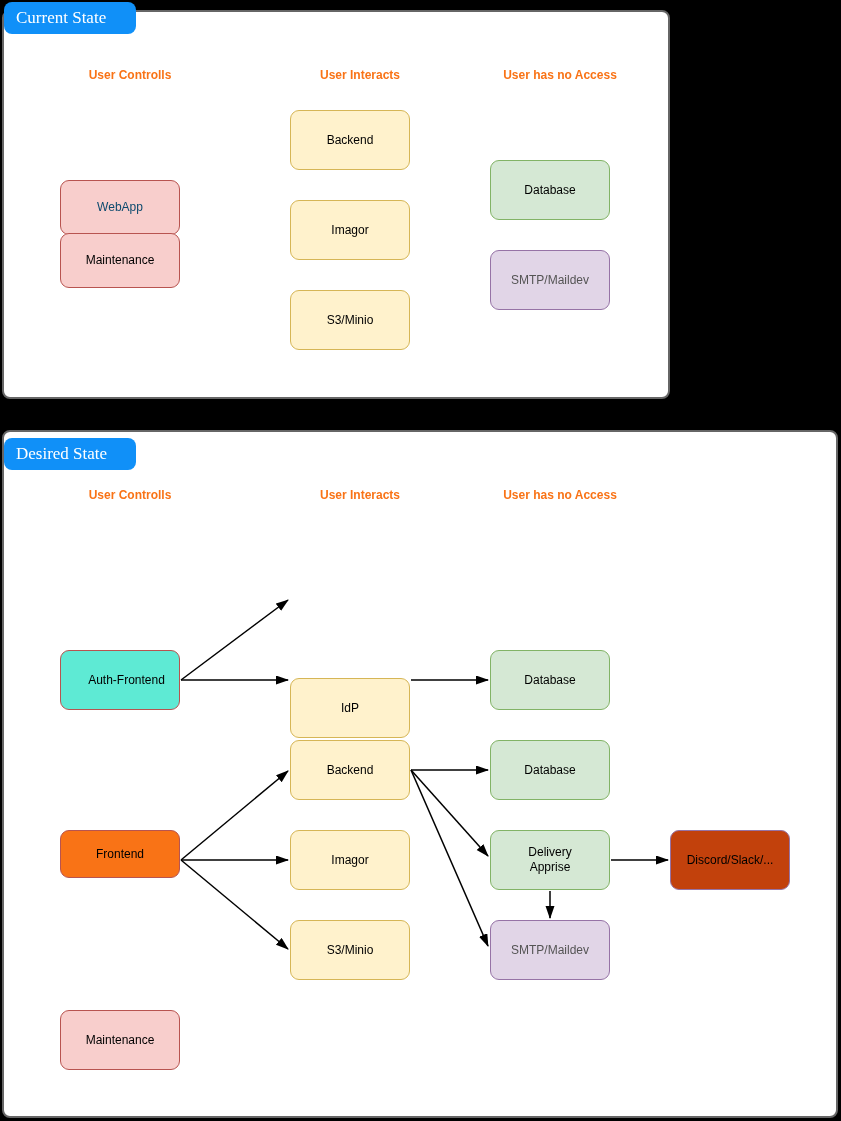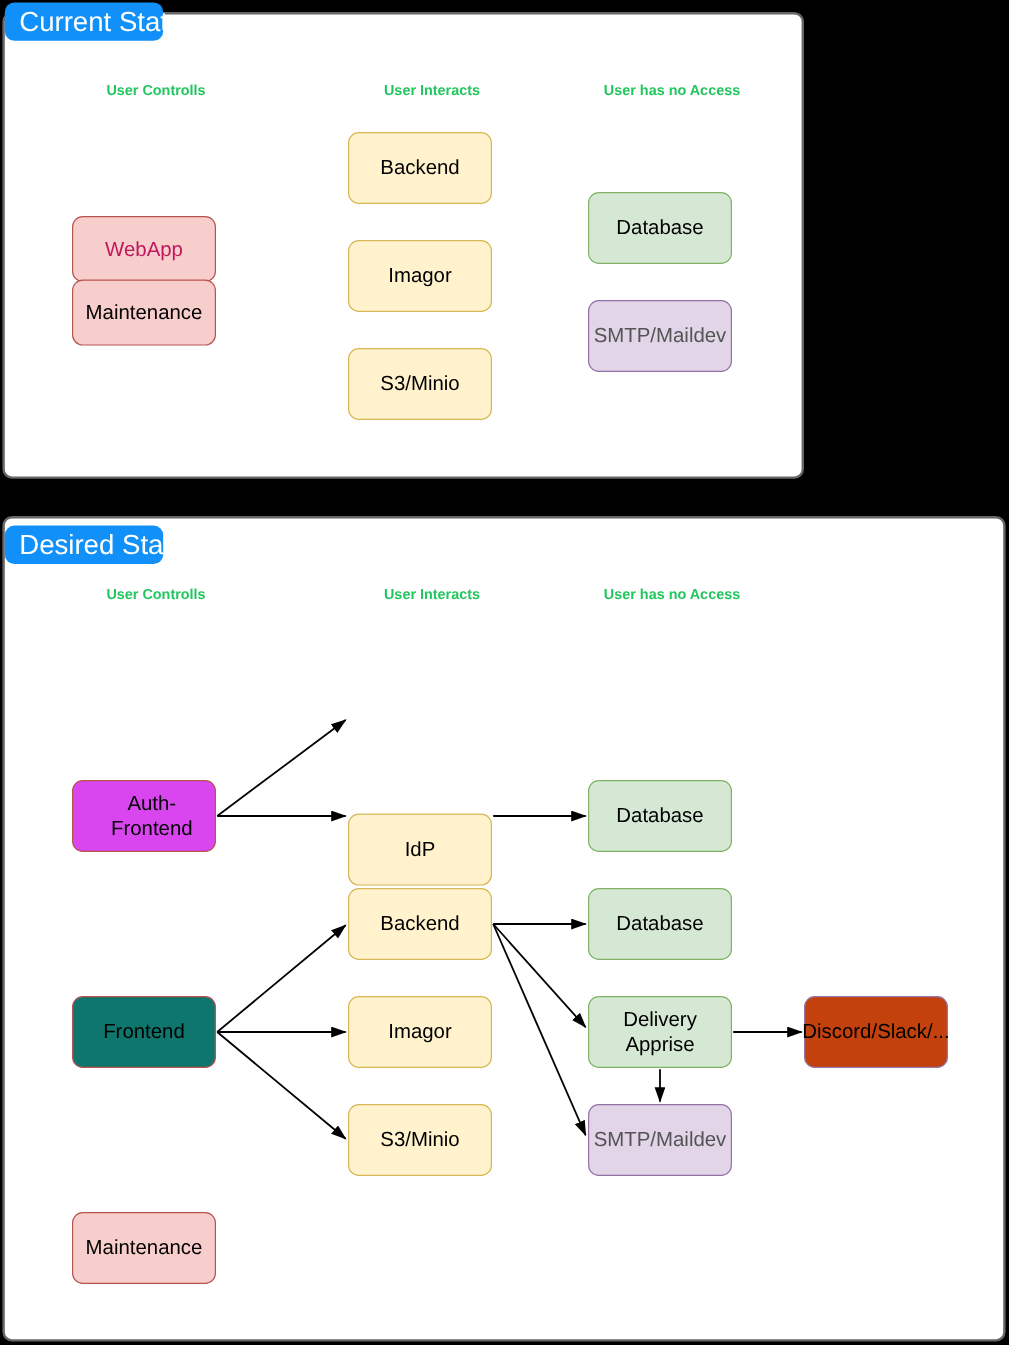--- a/index.html
+++ b/index.html
@@ -15,48 +15,49 @@
     position:absolute;
     background:#ffffff;
     border:2px solid #666666;
     border-radius:8px;
     box-sizing:border-box;
     z-index:1;
   }
   .panel-label{
     position:absolute;
     color:#ffffff;
-    font-size:23px;
+    font-size:17px;
     display:flex;
     align-items:center;
     padding:16px 12px;
     border-radius:8px;
     box-sizing:border-box;
     z-index:5;
     white-space:nowrap;
+    font-family:Liberation Serif, serif;
   }
   .col-header{
     position:absolute;
     transform:translate(-50%,-50%);
     font-size:12px;
     font-weight:bold;
-    color:#22c55e;
+    color:#f97316;
     white-space:nowrap;
     z-index:2;
     padding-left:20px;
   }
   .node{
     position:absolute;
     box-sizing:border-box;
     border-radius:9px;
     display:flex;
     align-items:center;
     justify-content:center;
     text-align:center;
-    font-size:17px;
+    font-size:12px;
     color:#000;
     white-space:pre-line;
     z-index:2;
     line-height:1.25;
   }
   #edges{
     position:absolute;left:0;top:0;width:841px;height:1121px;
     z-index:3;
     pointer-events:none;
   }
@@ -87,36 +88,36 @@
       <line x1="411" y1="770" x2="488" y2="770" stroke="#000000" stroke-width="1.5" marker-end="url(#arrowhead)"></line>
       <line x1="411" y1="770" x2="488" y2="856" stroke="#000000" stroke-width="1.5" marker-end="url(#arrowhead)"></line>
       <line x1="411" y1="770" x2="488" y2="946" stroke="#000000" stroke-width="1.5" marker-end="url(#arrowhead)"></line>
       <line x1="611" y1="860" x2="668" y2="860" stroke="#000000" stroke-width="1.5" marker-end="url(#arrowhead)"></line>
       <line x1="550" y1="891" x2="550" y2="918" stroke="#000000" stroke-width="1.5" marker-end="url(#arrowhead)"></line>
     </svg>
 
 <div class="col-header" style="left: 120px; top: 75px;">User Controlls</div>
     <div class="col-header" style="left: 350px; top: 75px;">User Interacts</div>
     <div class="col-header" style="left: 550px; top: 75px;">User has no Access</div>
-    <div class="node" style="left: 60px; top: 180px; width: 120px; height: 55px; background: rgb(248, 206, 204); border: 1.5px solid rgb(184, 84, 80); color: #be185d;">WebApp</div>
+    <div class="node" style="left: 60px; top: 180px; width: 120px; height: 55px; background: rgb(248, 206, 204); border: 1.5px solid rgb(184, 84, 80); color: #0c4a6e;">WebApp</div>
     <div class="node" style="left: 60px; top: 233px; width: 120px; height: 55px; background: rgb(248, 206, 204); border: 1.5px solid rgb(184, 84, 80); color: rgb(0, 0, 0);">Maintenance</div>
     <div class="node" style="left: 290px; top: 110px; width: 120px; height: 60px; background: rgb(255, 242, 204); border: 1.5px solid rgb(214, 182, 86); color: rgb(0, 0, 0);">Backend</div>
     <div class="node" style="left: 290px; top: 200px; width: 120px; height: 60px; background: rgb(255, 242, 204); border: 1.5px solid rgb(214, 182, 86); color: rgb(0, 0, 0);">Imagor</div>
     <div class="node" style="left: 290px; top: 290px; width: 120px; height: 60px; background: rgb(255, 242, 204); border: 1.5px solid rgb(214, 182, 86); color: rgb(0, 0, 0);">S3/Minio</div>
     <div class="node" style="left: 490px; top: 160px; width: 120px; height: 60px; background: rgb(213, 232, 212); border: 1.5px solid rgb(130, 179, 102); color: rgb(0, 0, 0);">Database</div>
     <div class="node" style="left: 490px; top: 250px; width: 120px; height: 60px; background: rgb(225, 213, 231); border: 1.5px solid rgb(150, 115, 166); color: rgb(84, 84, 84);">SMTP/Maildev</div>
     <div class="col-header" style="left: 120px; top: 495px;">User Controlls</div>
     <div class="col-header" style="left: 350px; top: 495px;">User Interacts</div>
     <div class="col-header" style="left: 550px; top: 495px;">User has no Access</div>
-    <div class="node" style="left: 60px; top: 650px; width: 120px; height: 60px; background: #d946ef; border: 1.5px solid rgb(184, 84, 80); color: rgb(0, 0, 0); padding-left: 13px;">Auth-Frontend</div>
+    <div class="node" style="left: 60px; top: 650px; width: 120px; height: 60px; background: #5eead4; border: 1.5px solid rgb(184, 84, 80); color: rgb(0, 0, 0); padding-left: 13px;">Auth-Frontend</div>
     <div class="node" style="left: 290px; top: 650px; width: 120px; height: 60px; background: rgb(255, 242, 204); border: 1.5px solid rgb(214, 182, 86); color: rgb(0, 0, 0); margin-top: 28px;">IdP</div>
     <div class="node" style="left: 490px; top: 650px; width: 120px; height: 60px; background: rgb(213, 232, 212); border: 1.5px solid rgb(130, 179, 102); color: rgb(0, 0, 0);">Database</div>
     <div class="node" style="left: 290px; top: 740px; width: 120px; height: 60px; background: rgb(255, 242, 204); border: 1.5px solid rgb(214, 182, 86); color: rgb(0, 0, 0);">Backend</div>
     <div class="node" style="left: 490px; top: 740px; width: 120px; height: 60px; background: rgb(213, 232, 212); border: 1.5px solid rgb(130, 179, 102); color: rgb(0, 0, 0);">Database</div>
-    <div class="node" style="left: 60px; top: 830px; width: 120px; height: 60px; background: #0f766e; border: 1.5px solid rgb(184, 84, 80); color: rgb(0, 0, 0);">Frontend</div>
+    <div class="node" style="left: 60px; top: 830px; width: 120px; height: 48px; background: #f97316; border: 1.5px solid rgb(184, 84, 80); color: rgb(0, 0, 0);">Frontend</div>
     <div class="node" style="left: 290px; top: 830px; width: 120px; height: 60px; background: rgb(255, 242, 204); border: 1.5px solid rgb(214, 182, 86); color: rgb(0, 0, 0);">Imagor</div>
     <div class="node" style="left: 490px; top: 830px; width: 120px; height: 60px; background: rgb(213, 232, 212); border: 1.5px solid rgb(130, 179, 102); color: rgb(0, 0, 0);">Delivery
 Apprise</div>
     <div class="node" style="left: 670px; top: 830px; width: 120px; height: 60px; background: #c2410c; border: 1.5px solid rgb(150, 115, 166); color: rgb(0, 0, 0);">Discord/Slack/...</div>
     <div class="node" style="left: 290px; top: 920px; width: 120px; height: 60px; background: rgb(255, 242, 204); border: 1.5px solid rgb(214, 182, 86); color: rgb(0, 0, 0);">S3/Minio</div>
     <div class="node" style="left: 490px; top: 920px; width: 120px; height: 60px; background: rgb(225, 213, 231); border: 1.5px solid rgb(150, 115, 166); color: rgb(84, 84, 84);">SMTP/Maildev</div>
     <div class="node" style="left: 60px; top: 1010px; width: 120px; height: 60px; background: rgb(248, 206, 204); border: 1.5px solid rgb(184, 84, 80); color: rgb(0, 0, 0);">Maintenance</div>
   </div>
 
 </body></html>

